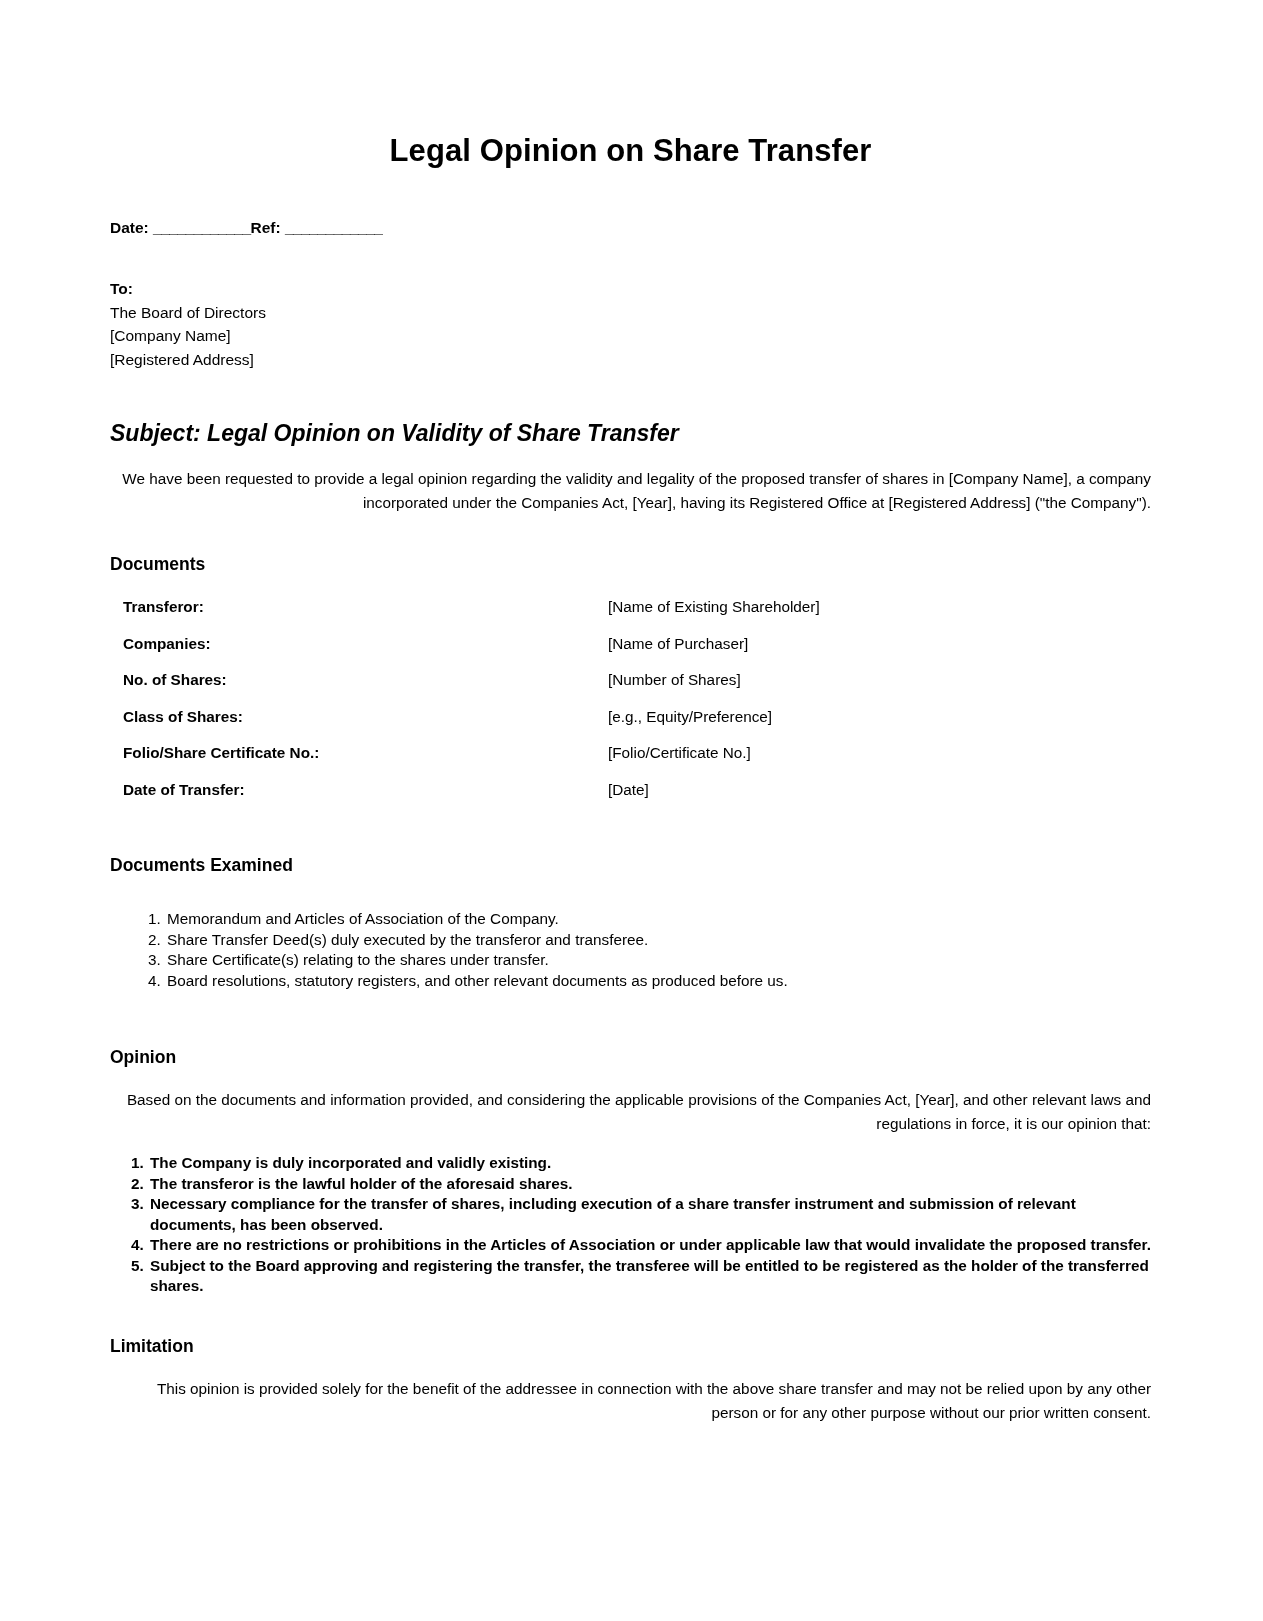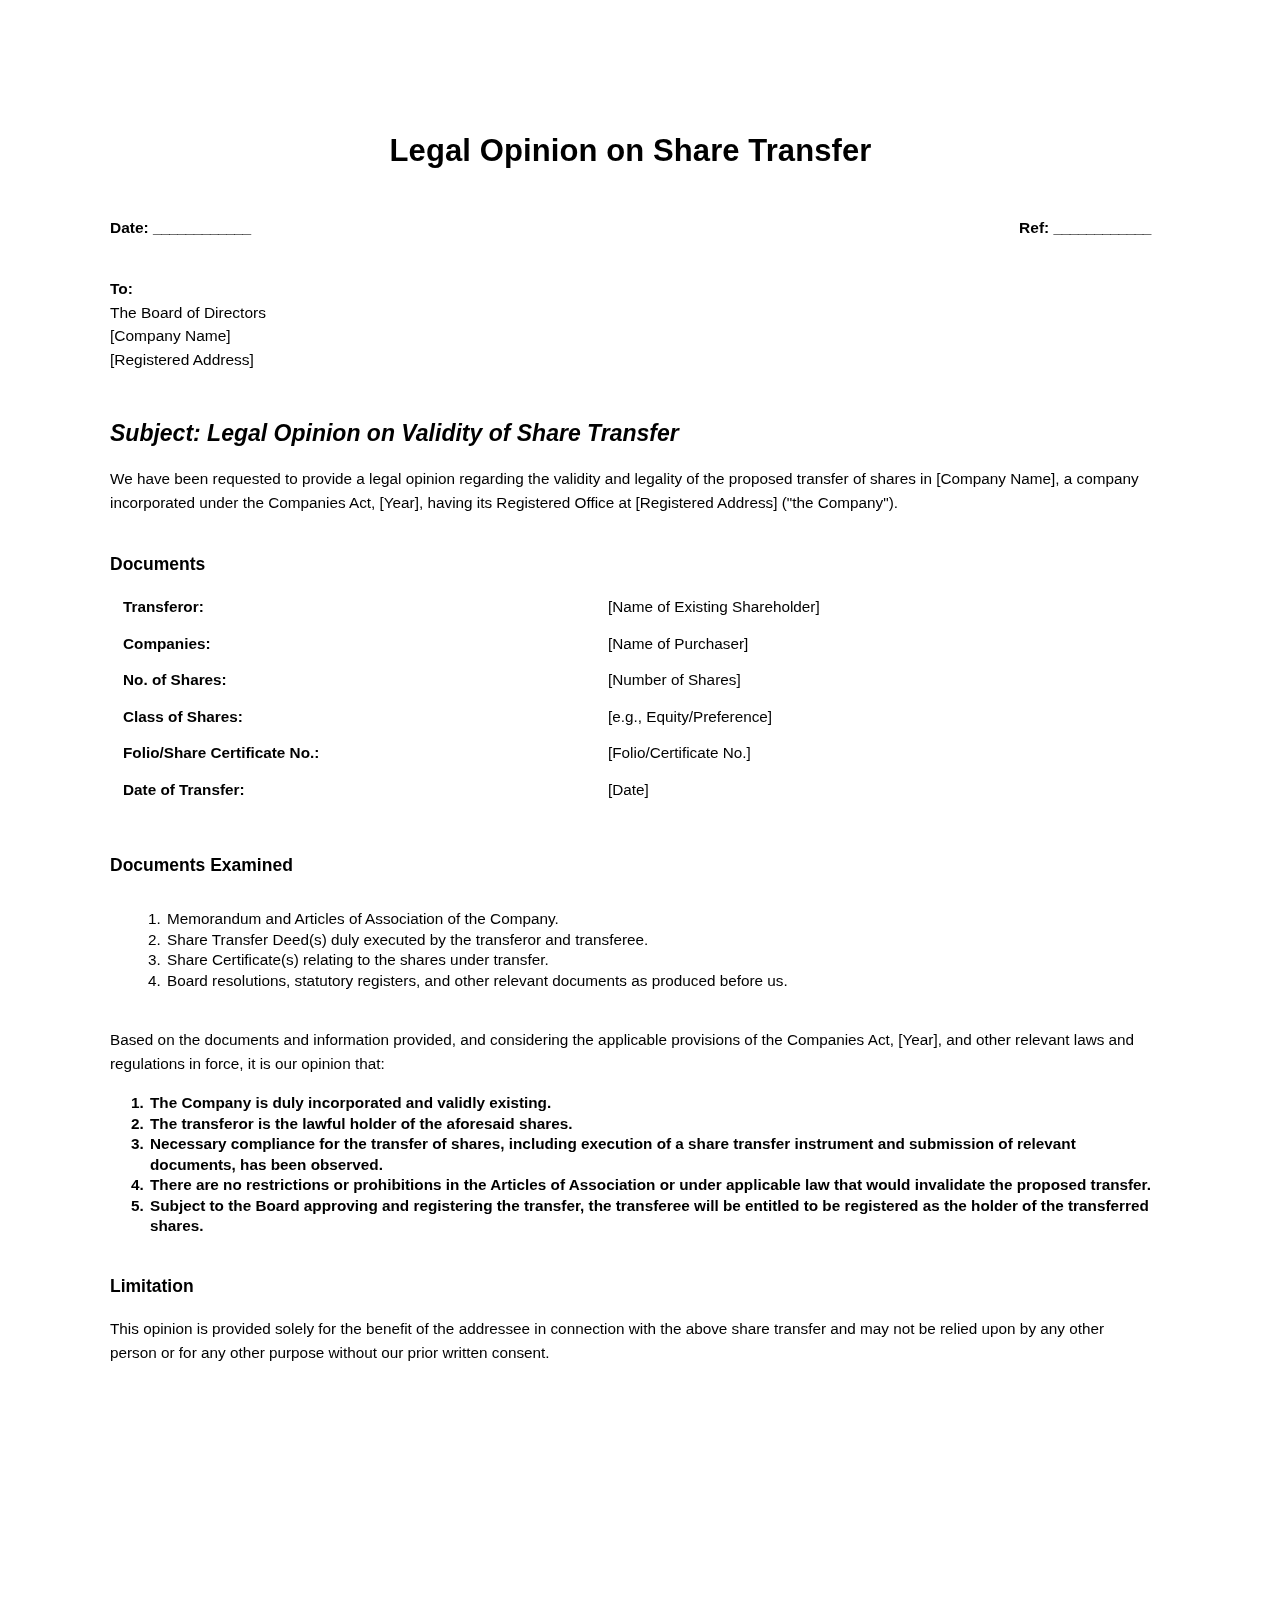--- a/index.html
+++ b/index.html
@@ -26,21 +26,20 @@
   h1.doc-title {
     font-size: 31px;
     font-weight: bold;
     text-align: center;
     margin: 0;
     padding-top: 133px;
     letter-spacing: 0.1px;
   }
   .meta-row {
     display: flex;
-    justify-content: space-between;
     align-items: baseline;
     margin-top: 50px;
     font-size: 15.5px;
   }
   .meta-item {
     font-weight: bold;
     white-space: nowrap;
   }
   .meta-item .rule {
     font-weight: bold;
@@ -63,21 +62,21 @@
     margin: 0;
     padding-top: 48px;
     line-height: 28px;
     font-style: italic;
   }
   p.body-text {
     font-size: 15.3px;
     line-height: 24px;
     margin: 0;
     padding-top: 20px;
-    text-align: left;
+    text-align: right;
   }
   h3.section-heading {
     font-size: 17.5px;
     font-weight: bold;
     margin: 0;
     padding-top: 38px;
     line-height: 22px;
   }
   .kv-table {
     margin-top: 22px;
@@ -194,20 +193,21 @@
 
     <h3 class="section-heading">Documents Examined</h3>
 
     <ol class="doc-list">
       <li>Memorandum and Articles of Association of the Company.</li>
       <li>Share Transfer Deed(s) duly executed by the transferor and transferee.</li>
       <li>Share Certificate(s) relating to the shares under transfer.</li>
       <li>Board resolutions, statutory registers, and other relevant documents as produced before us.</li>
     </ol>
 
+    <h3 class="section-heading">Opinion</h3>
 
     <p class="body-text opinion-intro">Based on the documents and information provided, and considering the applicable provisions of the Companies Act, [Year], and other relevant laws and regulations in force, it is our opinion that:</p>
 
     <ol class="opinion-list">
       <li>The Company is duly incorporated and validly existing.</li>
       <li>The transferor is the lawful holder of the aforesaid shares.</li>
       <li>Necessary compliance for the transfer of shares, including execution of a share transfer instrument and submission of relevant documents, has been observed.</li>
       <li>There are no restrictions or prohibitions in the Articles of Association or under applicable law that would invalidate the proposed transfer.</li>
       <li>Subject to the Board approving and registering the transfer, the transferee will be entitled to be registered as the holder of the transferred shares.</li>
     </ol>

